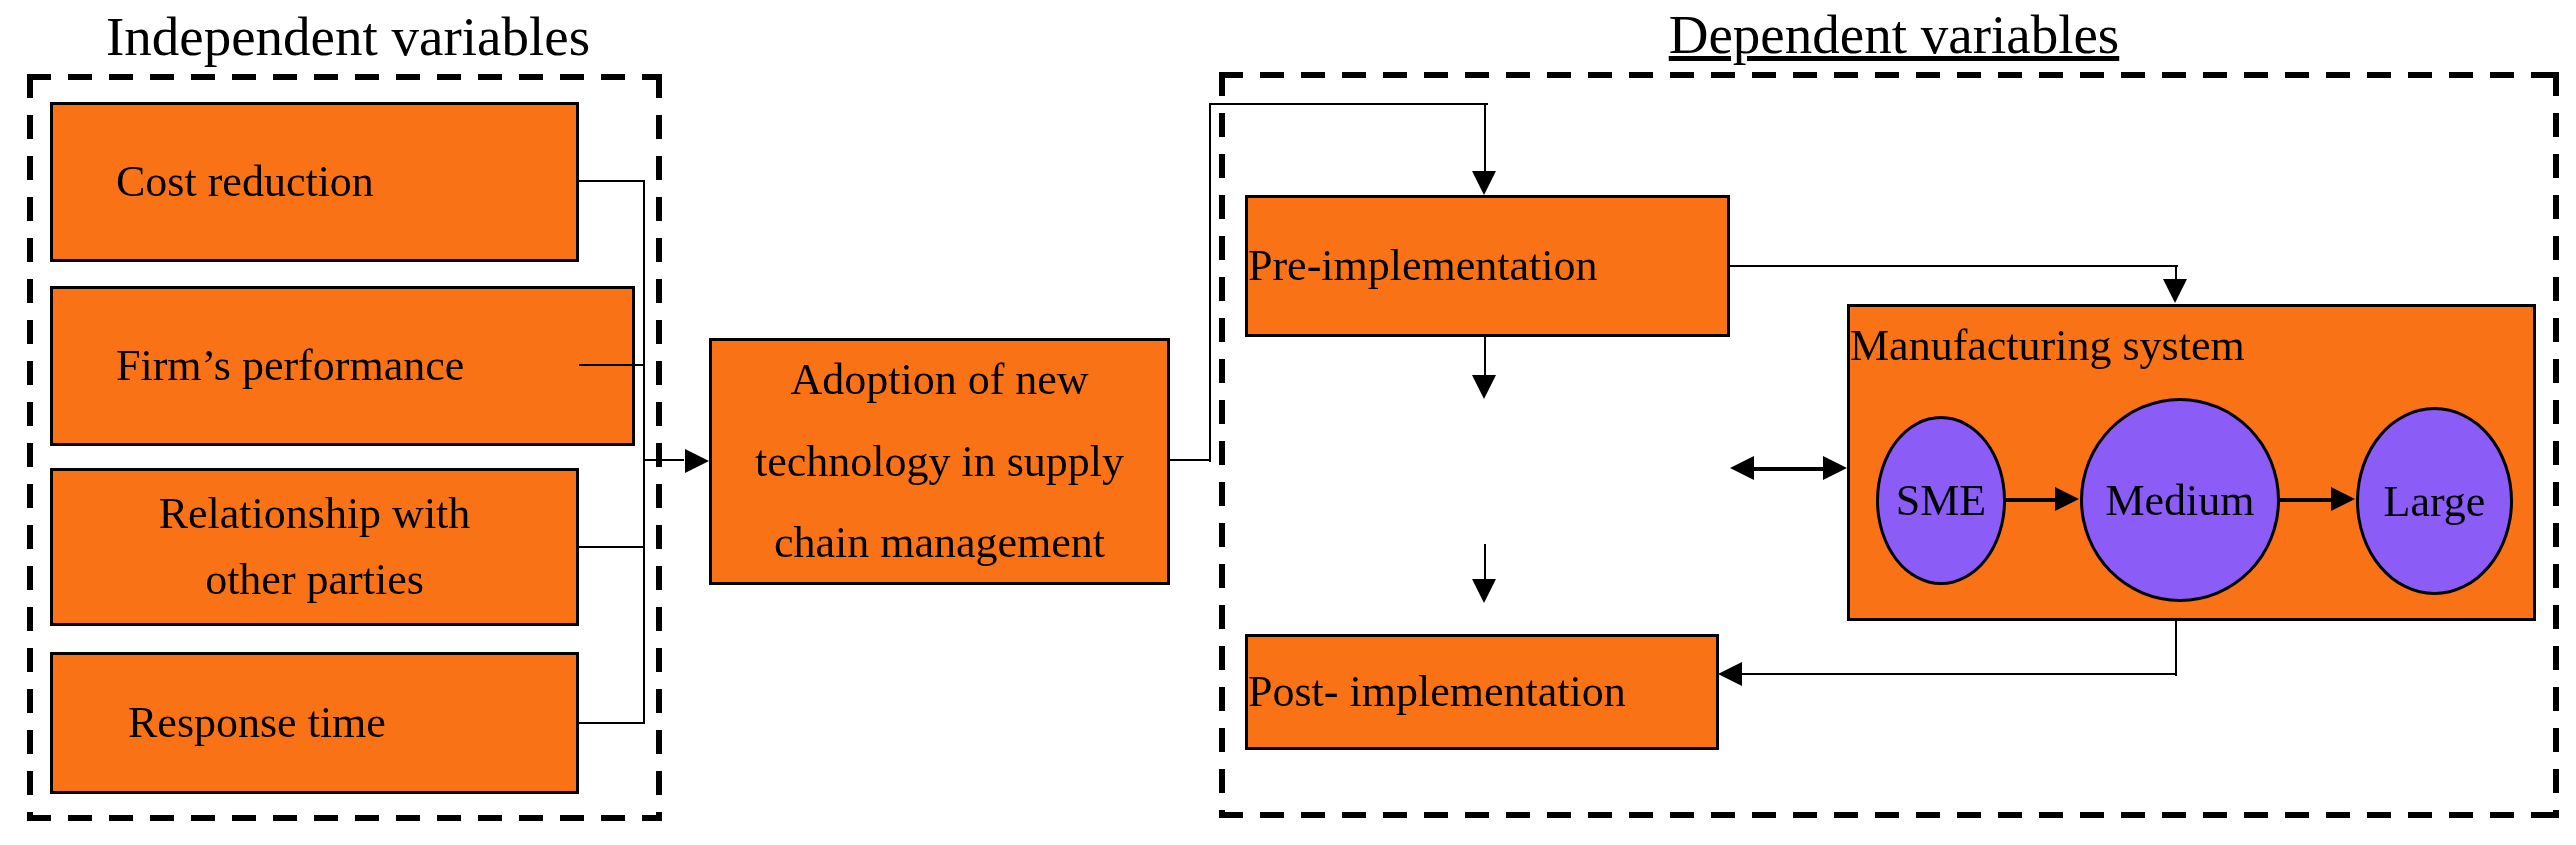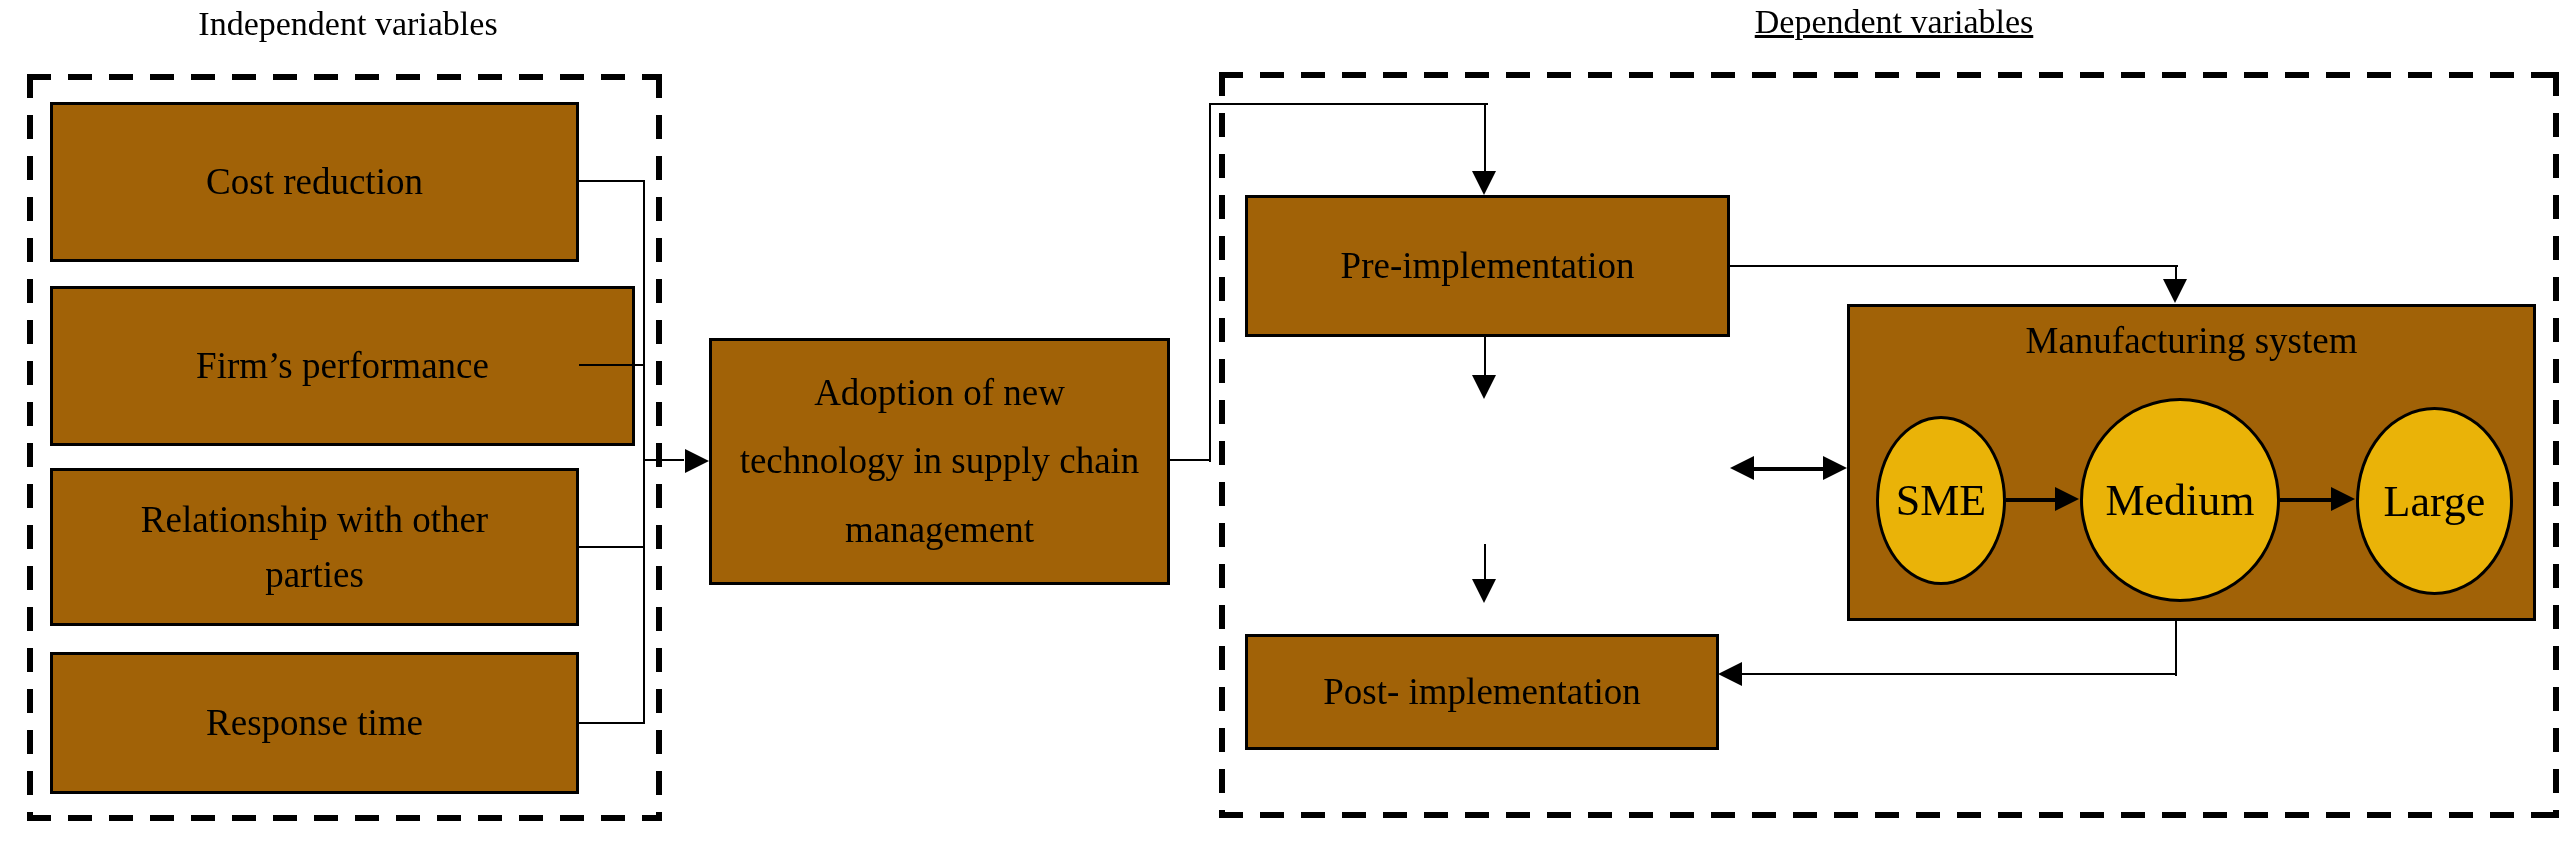--- a/index.html
+++ b/index.html
@@ -8,43 +8,43 @@
     width:2576px;
     height:845px;
     background:#ffffff;
     font-family:"Liberation Serif","DejaVu Serif",serif;
     color:#000;
     overflow:hidden;
   }
   .group-title{
     position:absolute;
     text-align:center;
-    font-size:34px;
+    font-size:55px;
     line-height:1.2;
     white-space:nowrap;
   }
   .box{
     position:absolute;
     box-sizing:border-box;
     border:3.1px solid #000;
-    background:#a16207;
+    background:#f97316;
     display:flex;
     align-items:center;
-    justify-content:center;
+    justify-content:flex-start;
     text-align:center;
-    font-size:37px;
+    font-size:44px;
     line-height:1.5;
   }
   .center-box{line-height:1.85;}
   .ellipse{
     position:absolute;
     box-sizing:border-box;
     border:3.9px solid #000;
     border-radius:50%;
-    background:#eab308;
+    background:#8b5cf6;
     display:flex;
     align-items:center;
     justify-content:center;
     font-size:44px;
     text-align:center;
   }
   .hl,.vl{position:absolute;background:#000;}
   .hl{height:2.3px;}
   .vl{width:2.3px;}
   .hl.thick{height:3.9px;}

